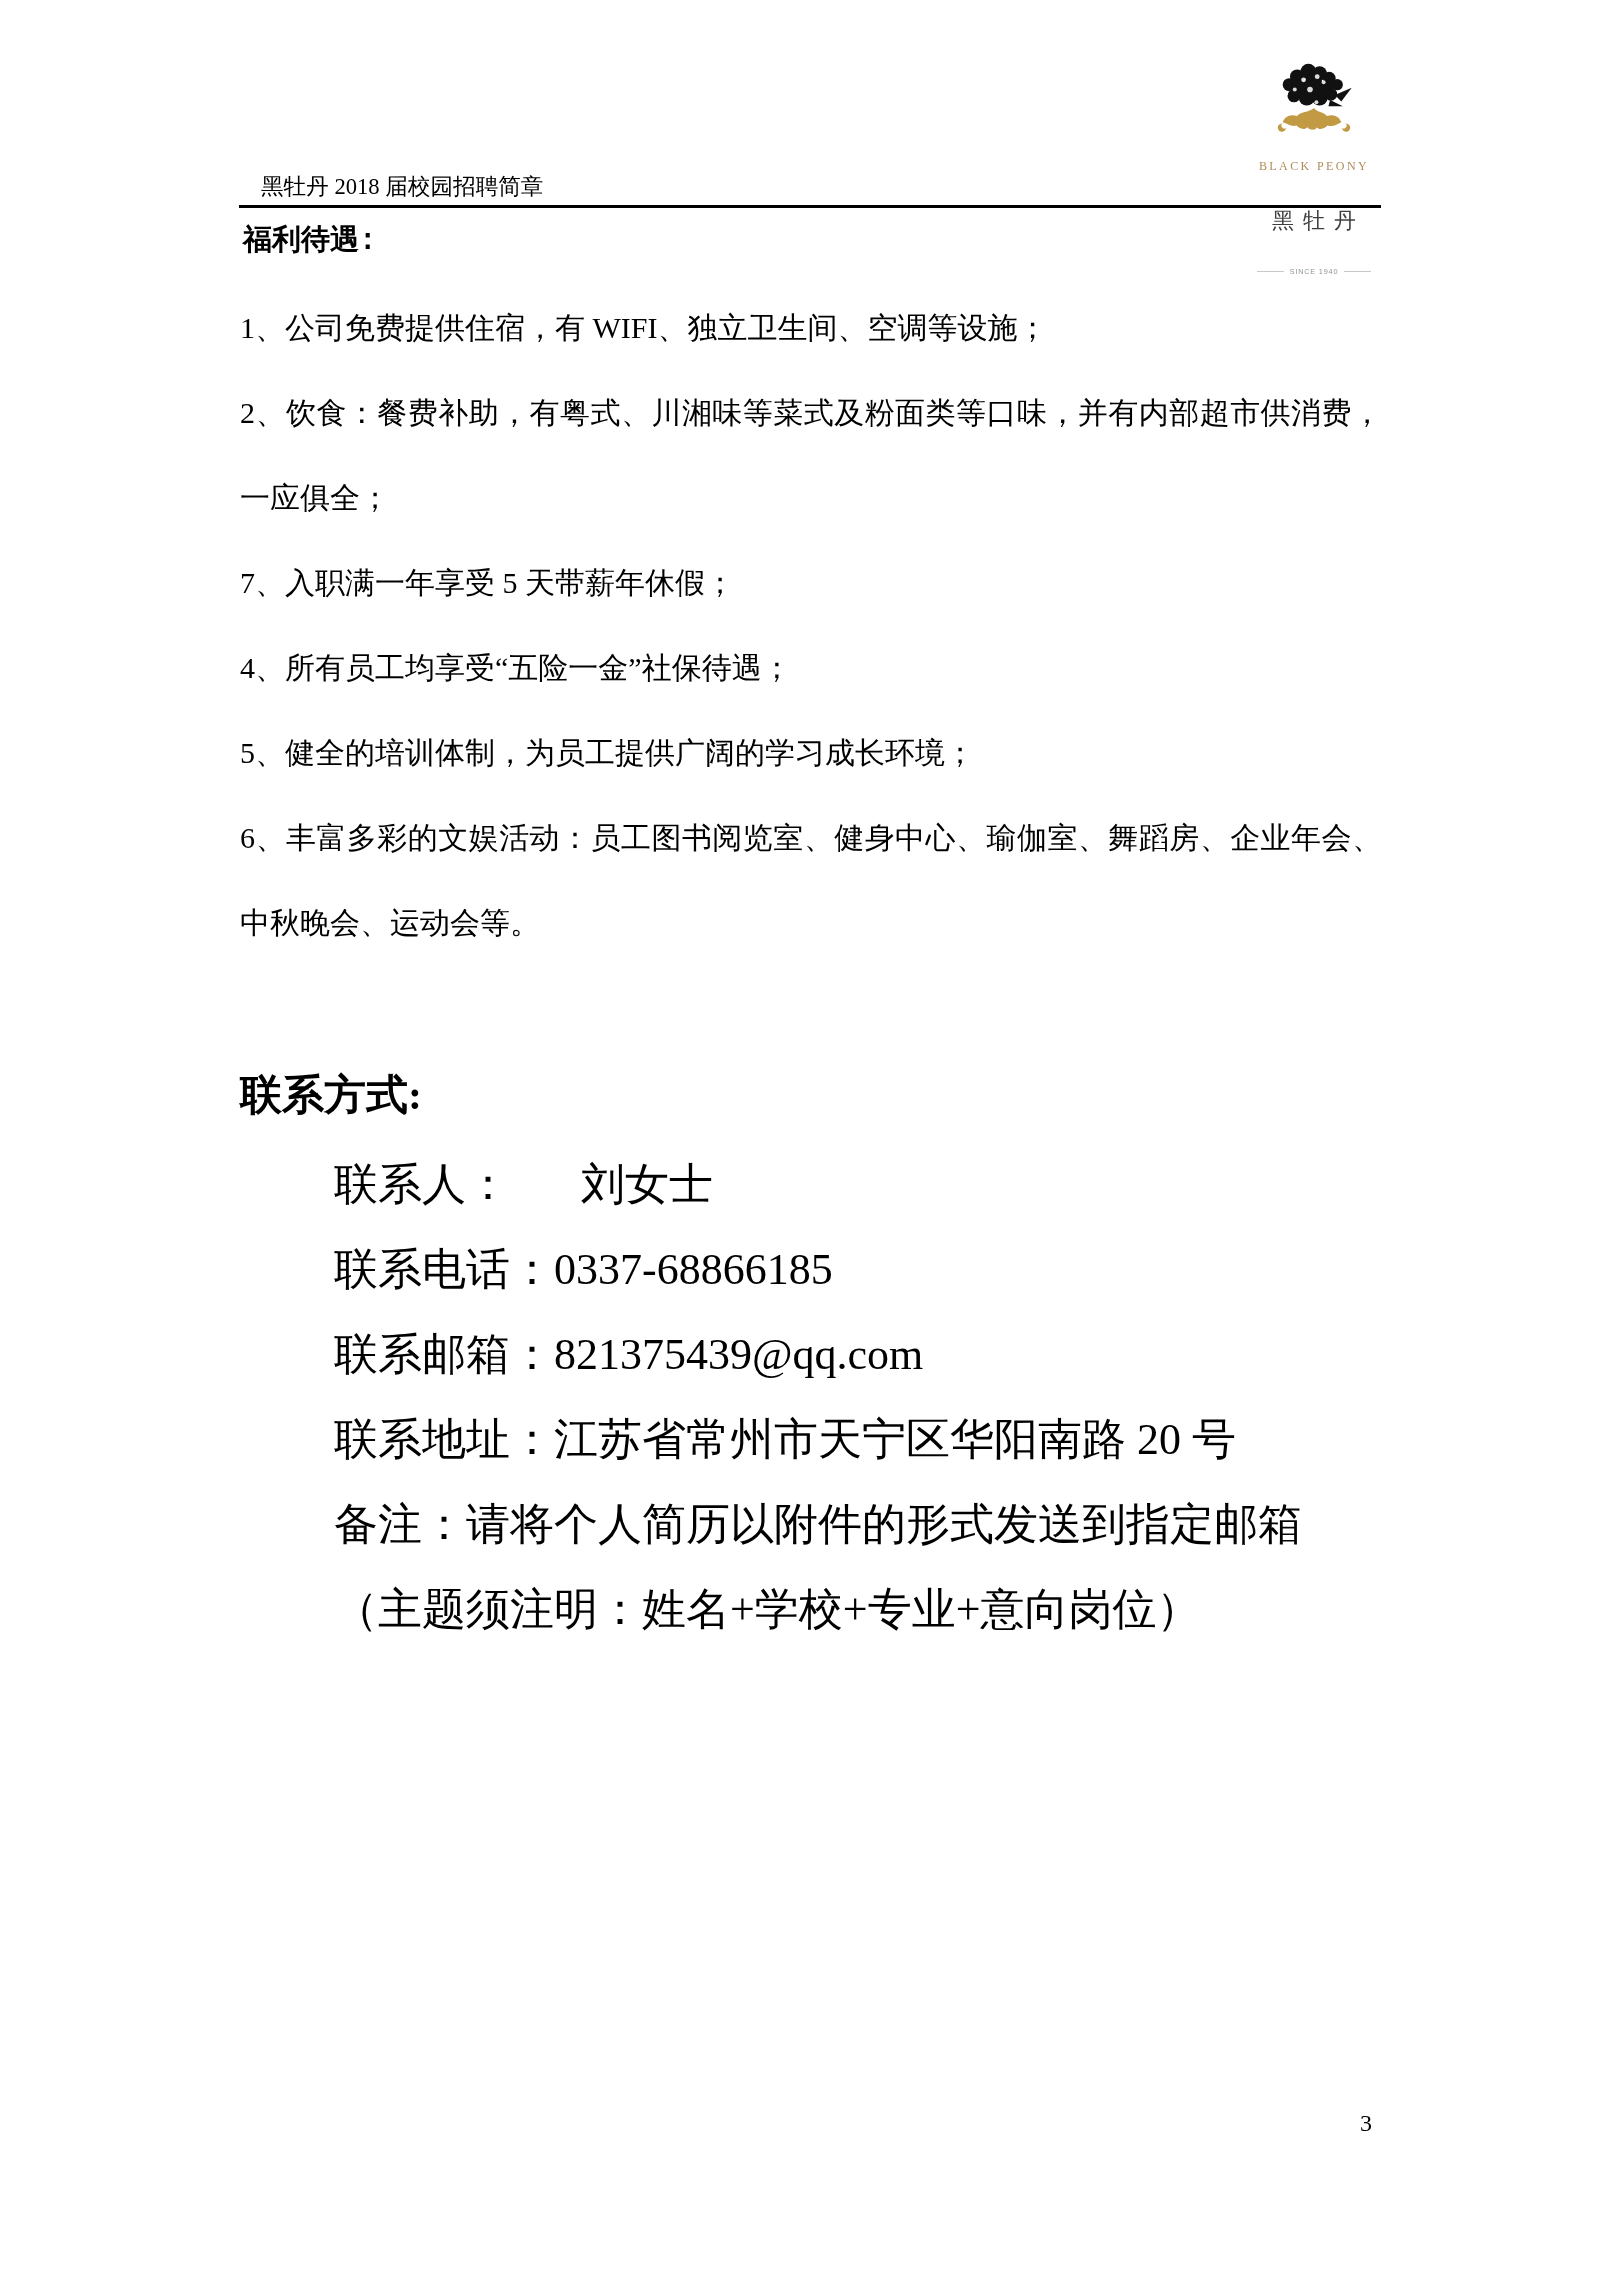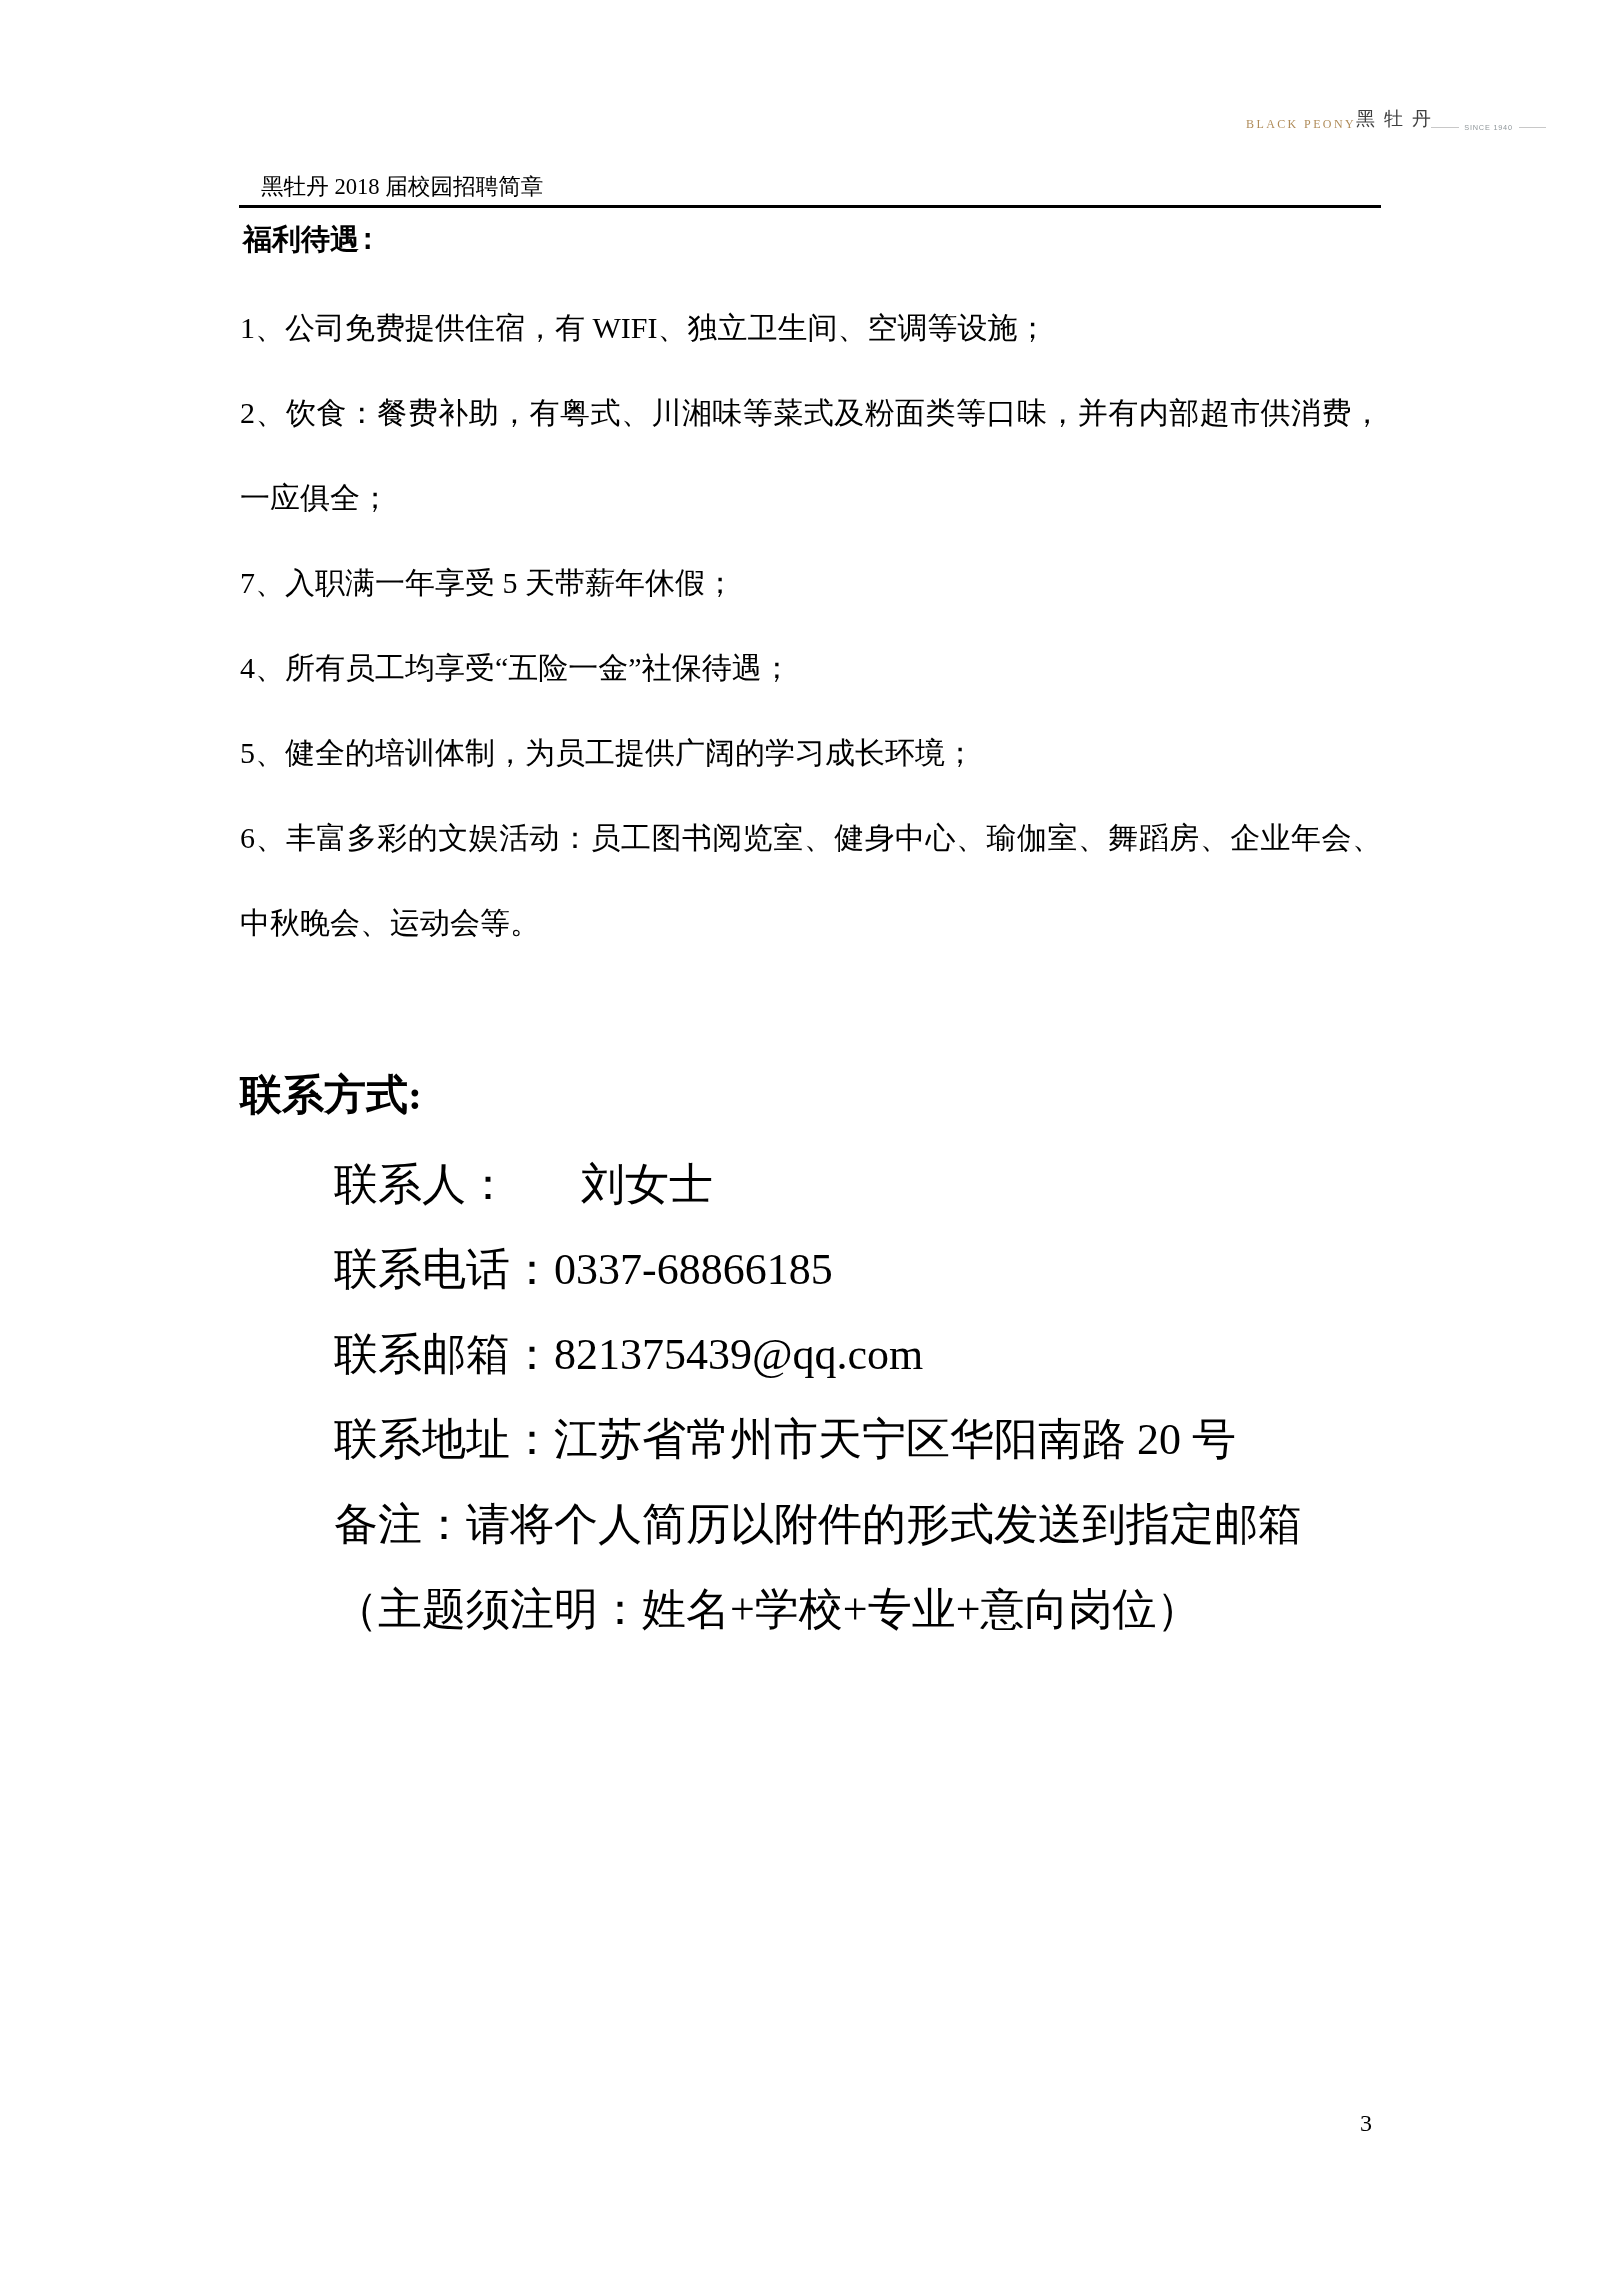--- a/index.html
+++ b/index.html
@@ -13,34 +13,36 @@
     overflow: hidden;
   }
 
   
   .logo {
     position: absolute;
     left: 1246px;
     top: 63px;
     width: 136px;
     display: flex;
-    align-items: flex-end;
+    flex-direction: column;
+    align-items: center;
+    gap: 25px;
   }
   .logo svg { display: block; }
   .brand-en {
     margin-top: 2.4px;
     font-size: 12px;
     letter-spacing: 2.4px;
     color: #b08c5a;
     font-family: "Liberation Serif", serif;
     white-space: nowrap;
   }
   .brand-cn {
-    margin-top: 17px;
-    font-size: 19px;
+    margin-top: 7px;
+    font-size: 22px;
     letter-spacing: 9px;
     margin-right: -9px;
     color: #3f3f3f;
     font-weight: 400;
     font-family: "Liberation Sans", sans-serif;
     white-space: nowrap;
   }
   .since-row {
     margin-top: 6px;
     display: flex;

